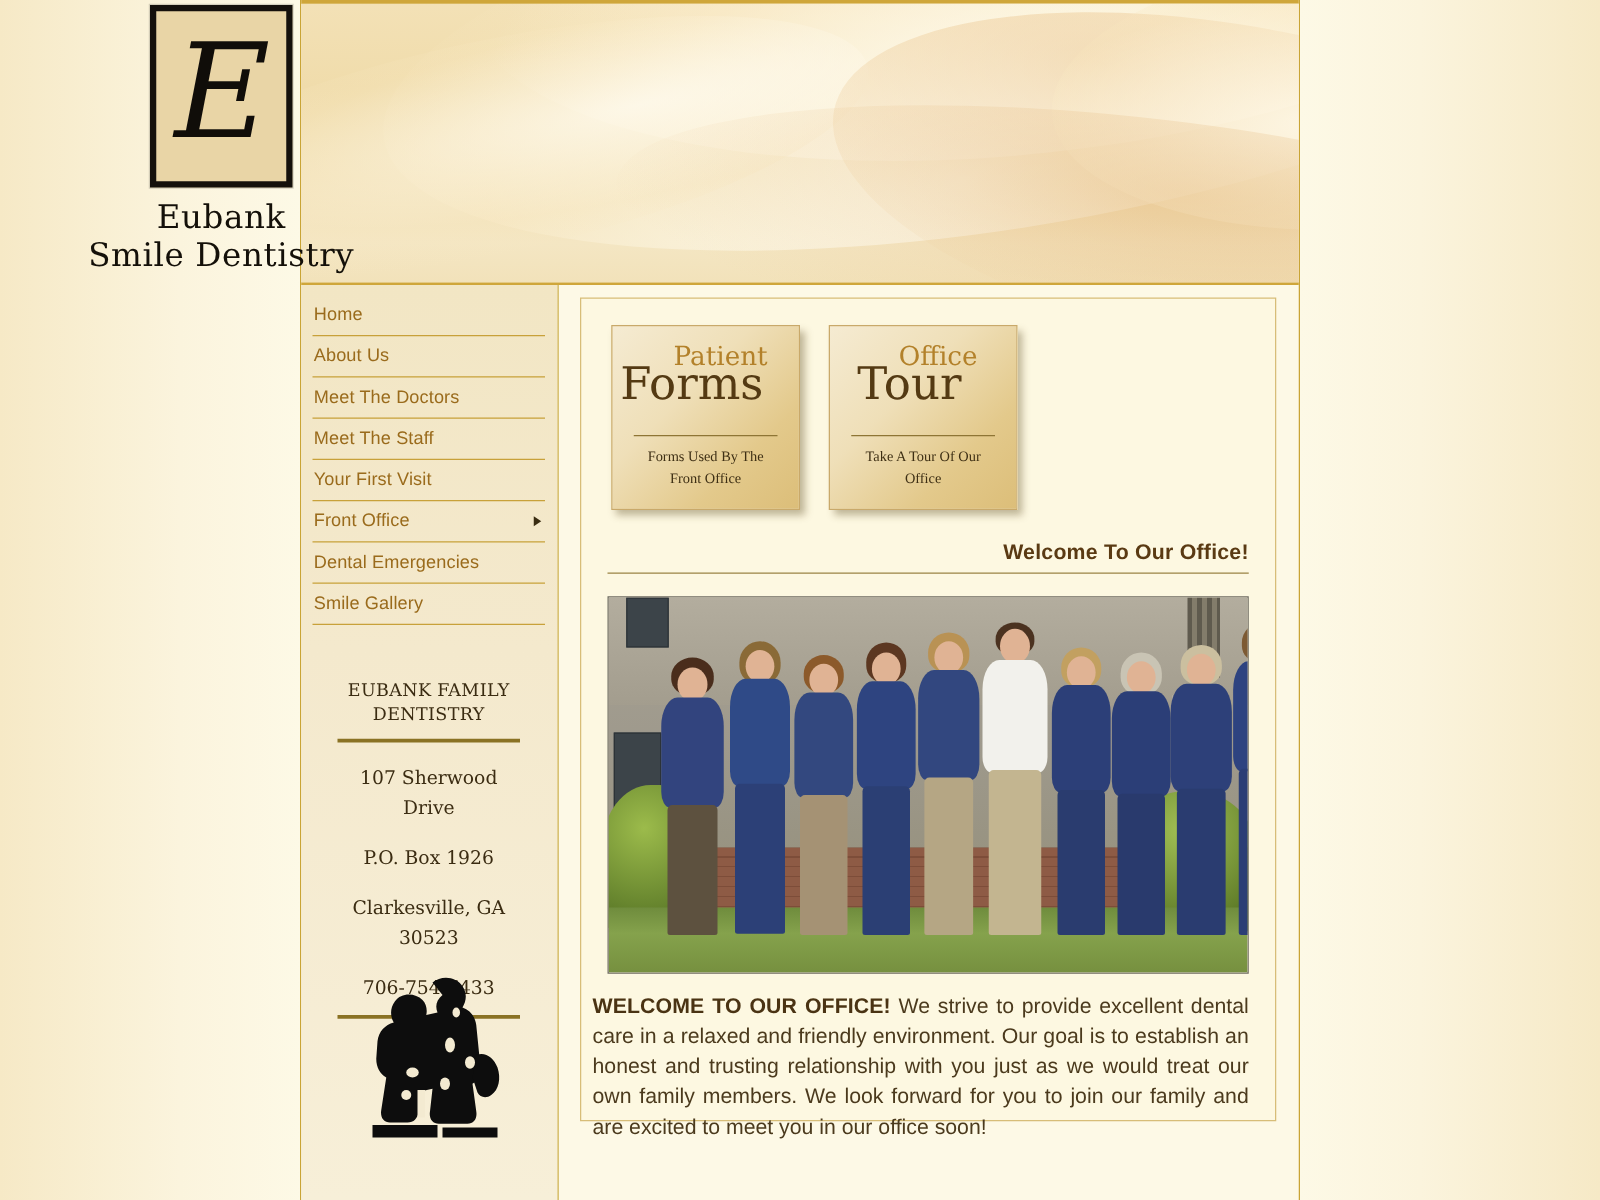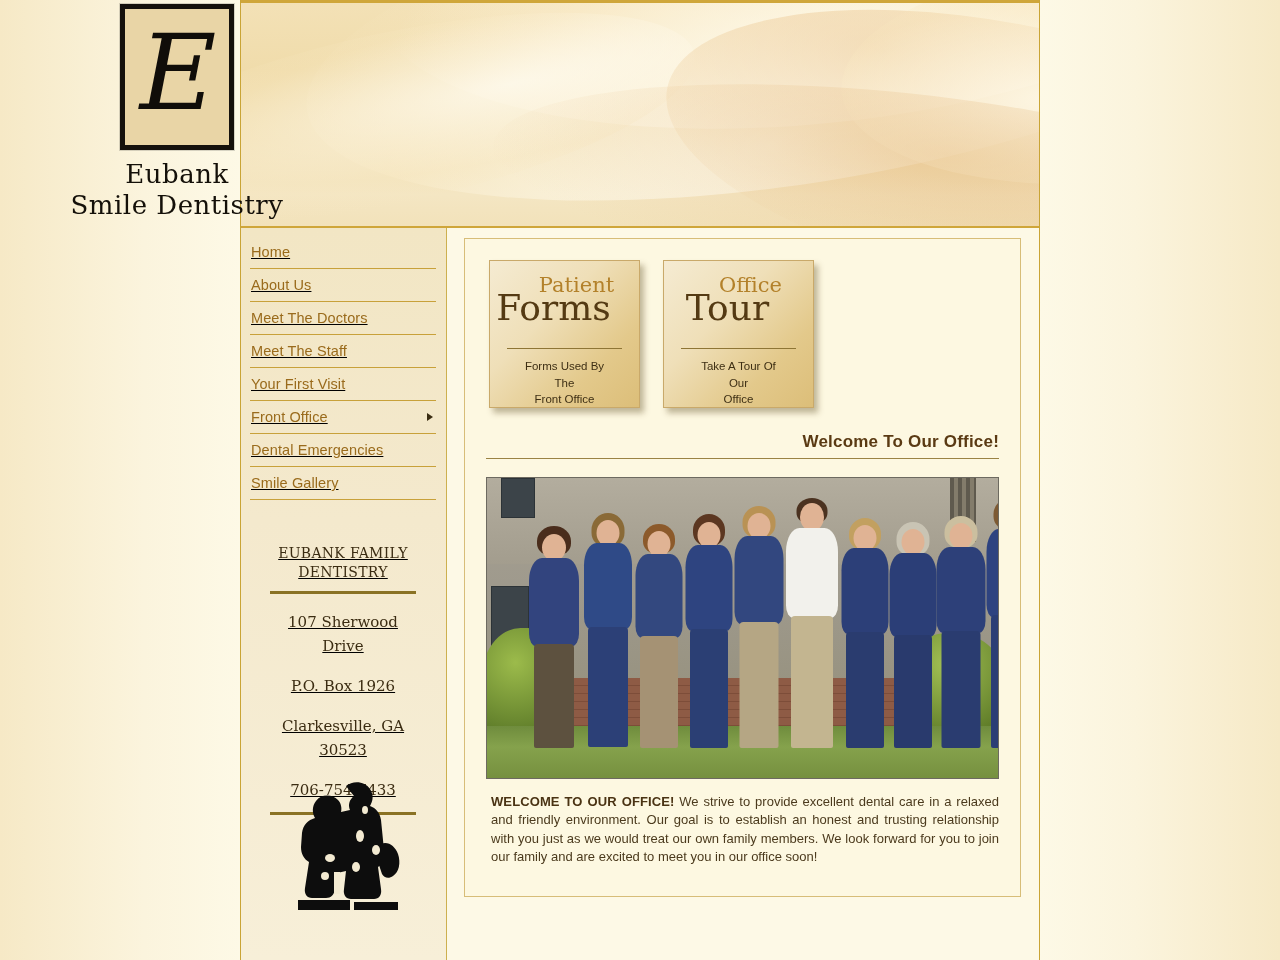--- a/index.html
+++ b/index.html
@@ -53,21 +53,21 @@
     font-family:"DejaVu Serif", serif;font-style:italic;font-size:105px;line-height:1;
     color:#100d09;font-weight:400;letter-spacing:-2px;}
   .logo-name1{margin-top:10px;font-family:"DejaVu Serif", serif;font-size:26px;color:#141009;
     letter-spacing:.5px;line-height:1.1;}
   .logo-name2{font-family:"DejaVu Serif", serif;font-size:26px;color:#141009;
     letter-spacing:.5px;line-height:1.25;}
 
   
   .sidebar{position:absolute;left:241px;top:228px;width:206px;height:732px;
     background:linear-gradient(to bottom,#f2e6c4 0%,#f4e9cd 40%,#f7efd8 100%);
-    border-right:1px solid #cdb04f;box-sizing:border-box;text-decoration:underline;}
+    border-right:1px solid #cdb04f;box-sizing:border-box;}
   .nav{padding:8px 0 0 0;margin:0;list-style:none;}
   .nav li{margin:0 10px 0 9px;border-bottom:1px solid #c8a13a;position:relative;}
   .nav a{display:block;padding:8px 2px 8px 1px;color:#9a6b1c;text-decoration:none;
     font-size:14.5px;font-family:"Liberation Sans", sans-serif;letter-spacing:.1px;}
   .submenu-arrow{position:absolute;right:3px;top:50%;transform:translateY(-50%);
     width:0;height:0;border-left:6px solid #3a2d12;border-top:4px solid transparent;
     border-bottom:4px solid transparent;}
 
   .addr{margin:44px 28px 0 27px;text-align:center;}
   .addr-title{font-family:"DejaVu Serif", serif;font-size:14px;color:#3b2c12;
@@ -89,21 +89,21 @@
     border:1px solid #c9a96a;box-sizing:border-box;text-align:center;
     box-shadow:4px 5px 6px rgba(90,70,30,.38);cursor:pointer;}
   .card-title{position:relative;height:74px;margin-top:8px;}
   .card-small{position:absolute;left:0;right:0;top:6px;
     font-family:"DejaVu Serif", serif;font-size:21px;color:#b3812a;line-height:1;}
   .card-small.shift-r{transform:translateX(12px);}
   .card-big{position:absolute;left:0;right:0;top:21px;
     font-family:"DejaVu Serif", serif;font-size:36px;color:#543a13;line-height:1;}
   .card-big.shift-l{transform:translateX(-11px);}
   .card-rule{height:1px;background:#8e7535;margin:5px 17px 9px 17px;}
-  .card-sub{font-family:Liberation Sans, sans-serif;font-size:11.5px;color:#3e2f14;
+  .card-sub{font-family:Liberation Serif, serif;font-size:11.5px;color:#3e2f14;
     line-height:1.45;padding:0 28px;}
 
   .welcome-head{margin:24px 21px 0 21px;text-align:right;
     font-size:17px;font-weight:bold;color:#5a3a13;letter-spacing:.2px;}
   .welcome-rule{height:1px;background:#9a8344;margin:6px 21px 0 21px;}
 
   .photo{margin:18px 21px 0 21px;height:300px;border:1px solid #6d6a60;position:relative;overflow:hidden;}
   .ph-wall{position:absolute;left:0;top:0;right:0;height:218px;
     background:linear-gradient(to bottom,#a7a193 0%,#9e998c 55%,#97927f 100%);}
   .ph-wall2{position:absolute;left:0;top:0;width:100%;height:86px;
@@ -121,21 +121,21 @@
     background:radial-gradient(circle at 45% 28%,#a2c054,#5d7a27 78%);}
   .ph-pipe{position:absolute;right:22px;top:0;width:26px;height:64px;
     background:repeating-linear-gradient(to right,#5f5a4e 0 4px,#837c6b 4px 8px);}
   .ph-win{position:absolute;right:14px;top:78px;width:44px;height:26px;background:#e6e4dc;border:1px solid #9b9588;}
   .person{position:absolute;bottom:30px;}
   .p-head{position:absolute;left:50%;transform:translateX(-50%);border-radius:50%;background:#e0b394;}
   .p-hair{position:absolute;left:50%;transform:translateX(-50%);border-radius:50% 50% 42% 42%;}
   .p-top{position:absolute;left:50%;transform:translateX(-50%);border-radius:26% 26% 14% 14%;}
   .p-leg{position:absolute;left:50%;transform:translateX(-50%);border-radius:4px 4px 2px 2px;}
 
-  .body-text{margin:14px 21px 0 26px;font-size:13px;line-height:1.42;color:#4b3a1d;
+  .body-text{margin:14px 21px 0 9px;font-size:17px;line-height:1.42;color:#4b3a1d;
     text-align:justify;}
   .body-text b{font-weight:bold;color:#4a3313;letter-spacing:.1px;}
 </style>
 </head>
 <body>
 
 <div class="page">
   <div class="gutter-left"></div>
   <div class="gutter-right"></div>
   <div class="frame"></div>

